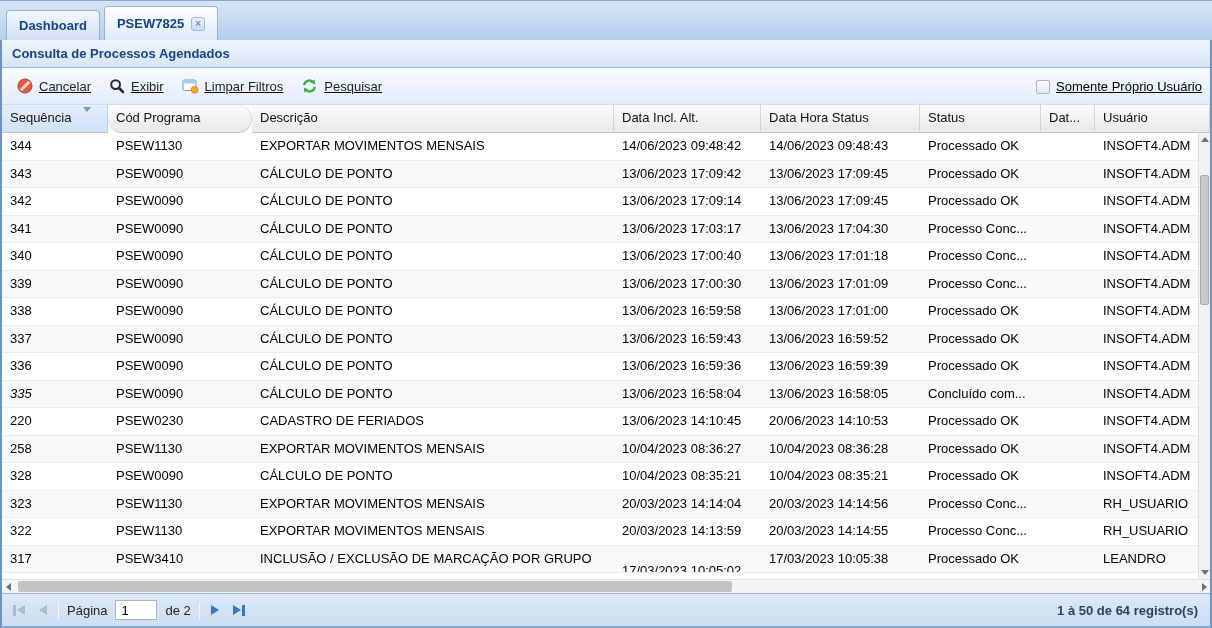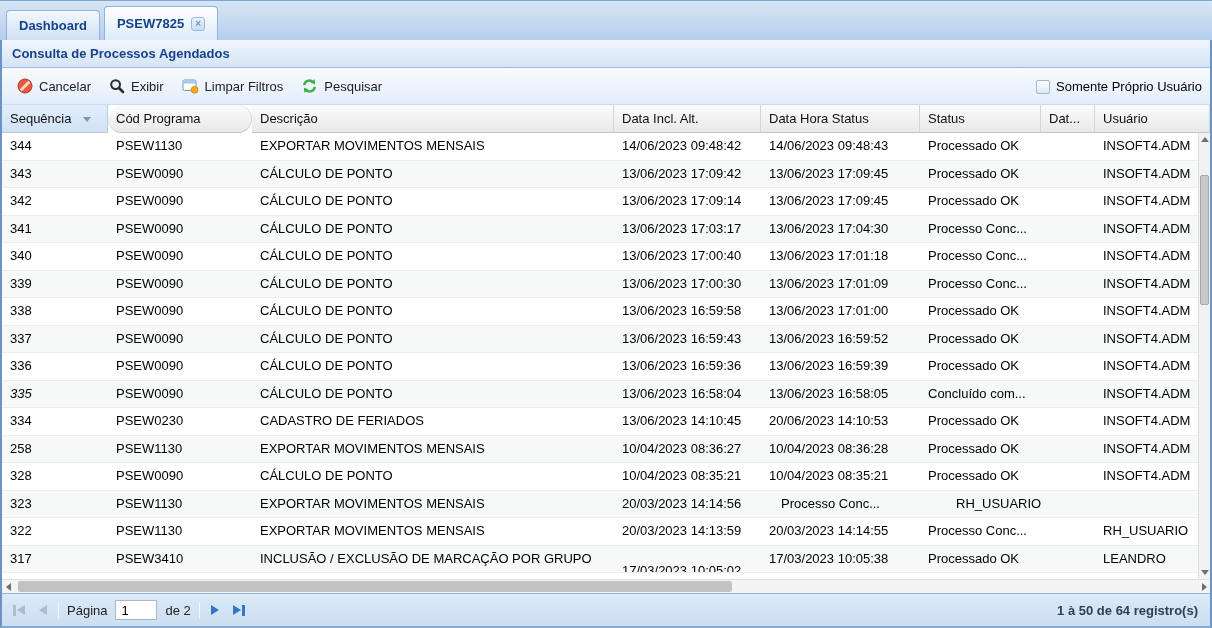--- a/index.html
+++ b/index.html
@@ -31,39 +31,39 @@
   }
   .panel-header {
     height:28px; background:linear-gradient(#f0f6fd,#d5e4f5);
     border-bottom:1px solid #99bbe8; display:flex; align-items:center; padding-left:10px;
     color:#15428b; font-weight:bold; font-size:13px;
   }
 
   
   .toolbar {
     height:37px; background:linear-gradient(#f8fbfe,#e2edfb);
-    border-bottom:1px solid #cdddf0; display:flex; align-items:center; padding:0 6px;
+    border-bottom:1px solid #cdddf0; display:flex; align-items:center; padding:0 6px;text-decoration:underline;
   }
   .tbtn { display:flex; align-items:center; gap:6px; padding:4px 9px; border-radius:3px;
     color:#222; cursor:pointer; }
   .tbtn svg { display:block; }
   .tb-spacer { flex:1; }
   .chk-wrap { display:flex; align-items:flex-end; gap:6px; padding-right:2px; white-space:nowrap; }
   .checkbox {
     width:14px; height:14px; border:1px solid #a3b6cc; border-radius:2px;
     background:linear-gradient(#fdfdfd,#dfe8f2); cursor:pointer;
   }
 
   
   .grid { flex:1; display:flex; flex-direction:column; overflow:hidden; position:relative; }
   .grid-header { display:flex; height:28px; flex:none; }
   .hcell {
     height:28px; line-height:26px; padding:0 8px; background:linear-gradient(#fbfbfb,#e8e9eb);
     border-right:1px solid #d4d4d4; border-bottom:1px solid #c6c6c6; color:#111;
-    white-space:nowrap; overflow:hidden; display:flex; align-items:center; gap:12px; cursor:pointer;
+    white-space:nowrap; overflow:hidden; display:flex; gap:12px; cursor:pointer;
   }
   .hcell.sorted { background:linear-gradient(#e2eefb,#cfe2f6); border-right:1px solid #b3cdec; }
   .sort-arrow {
     width:0; height:0; border-left:4px solid transparent; border-right:4px solid transparent;
     border-top:5px solid #8096ad; margin-top:2px;
   }
   .grid-body { flex:1; overflow:hidden; background:#fff; }
   .grow { display:flex; height:27.5px; border-bottom:1px solid #ededed; background:#fff; cursor:pointer; }
   .grow.alt { background:#f7f8f8; }
   .gcell {
@@ -298,21 +298,21 @@
           <div class="gcell" style="width: 106px; font-style: italic;">335</div>
           <div class="gcell" style="width: 144px;">PSEW0090</div>
           <div class="gcell" style="width: 362px;">CÁLCULO DE PONTO</div>
           <div class="gcell" style="width: 147px;">13/06/2023 16:58:04</div>
           <div class="gcell" style="width: 159px;">13/06/2023 16:58:05</div>
           <div class="gcell" style="width: 121px;">Concluído com...</div>
           <div class="gcell" style="width: 54px;"></div>
           <div class="gcell" style="width: 107px; flex: 1 1 0%;">INSOFT4.ADM</div>
         </div>
         <div class="grow">
-          <div class="gcell" style="width: 106px;">334</div>
+          <div class="gcell" style="width: 106px;">220</div>
           <div class="gcell" style="width: 144px;">PSEW0230</div>
           <div class="gcell" style="width: 362px;">CADASTRO DE FERIADOS</div>
           <div class="gcell" style="width: 147px;">13/06/2023 14:10:45</div>
           <div class="gcell" style="width: 159px;">20/06/2023 14:10:53</div>
           <div class="gcell" style="width: 121px;">Processado OK</div>
           <div class="gcell" style="width: 54px;"></div>
           <div class="gcell" style="width: 107px; flex: 1 1 0%;">INSOFT4.ADM</div>
         </div>
         <div class="grow alt">
           <div class="gcell" style="width: 106px;">258</div>
@@ -331,20 +331,21 @@
           <div class="gcell" style="width: 147px;">10/04/2023 08:35:21</div>
           <div class="gcell" style="width: 159px;">10/04/2023 08:35:21</div>
           <div class="gcell" style="width: 121px;">Processado OK</div>
           <div class="gcell" style="width: 54px;"></div>
           <div class="gcell" style="width: 107px; flex: 1 1 0%;">INSOFT4.ADM</div>
         </div>
         <div class="grow alt">
           <div class="gcell" style="width: 106px;">323</div>
           <div class="gcell" style="width: 144px;">PSEW1130</div>
           <div class="gcell" style="width: 362px;">EXPORTAR MOVIMENTOS MENSAIS</div>
+          <div class="gcell" style="width: 147px;">20/03/2023 14:14:04</div>
           <div class="gcell" style="width: 159px;">20/03/2023 14:14:56</div>
           <div class="gcell" style="width: 121px;">Processo Conc...</div>
           <div class="gcell" style="width: 54px;"></div>
           <div class="gcell" style="width: 107px; flex: 1 1 0%;">RH_USUARIO</div>
         </div>
         <div class="grow">
           <div class="gcell" style="width: 106px;">322</div>
           <div class="gcell" style="width: 144px;">PSEW1130</div>
           <div class="gcell" style="width: 362px;">EXPORTAR MOVIMENTOS MENSAIS</div>
           <div class="gcell" style="width: 147px;">20/03/2023 14:13:59</div>

